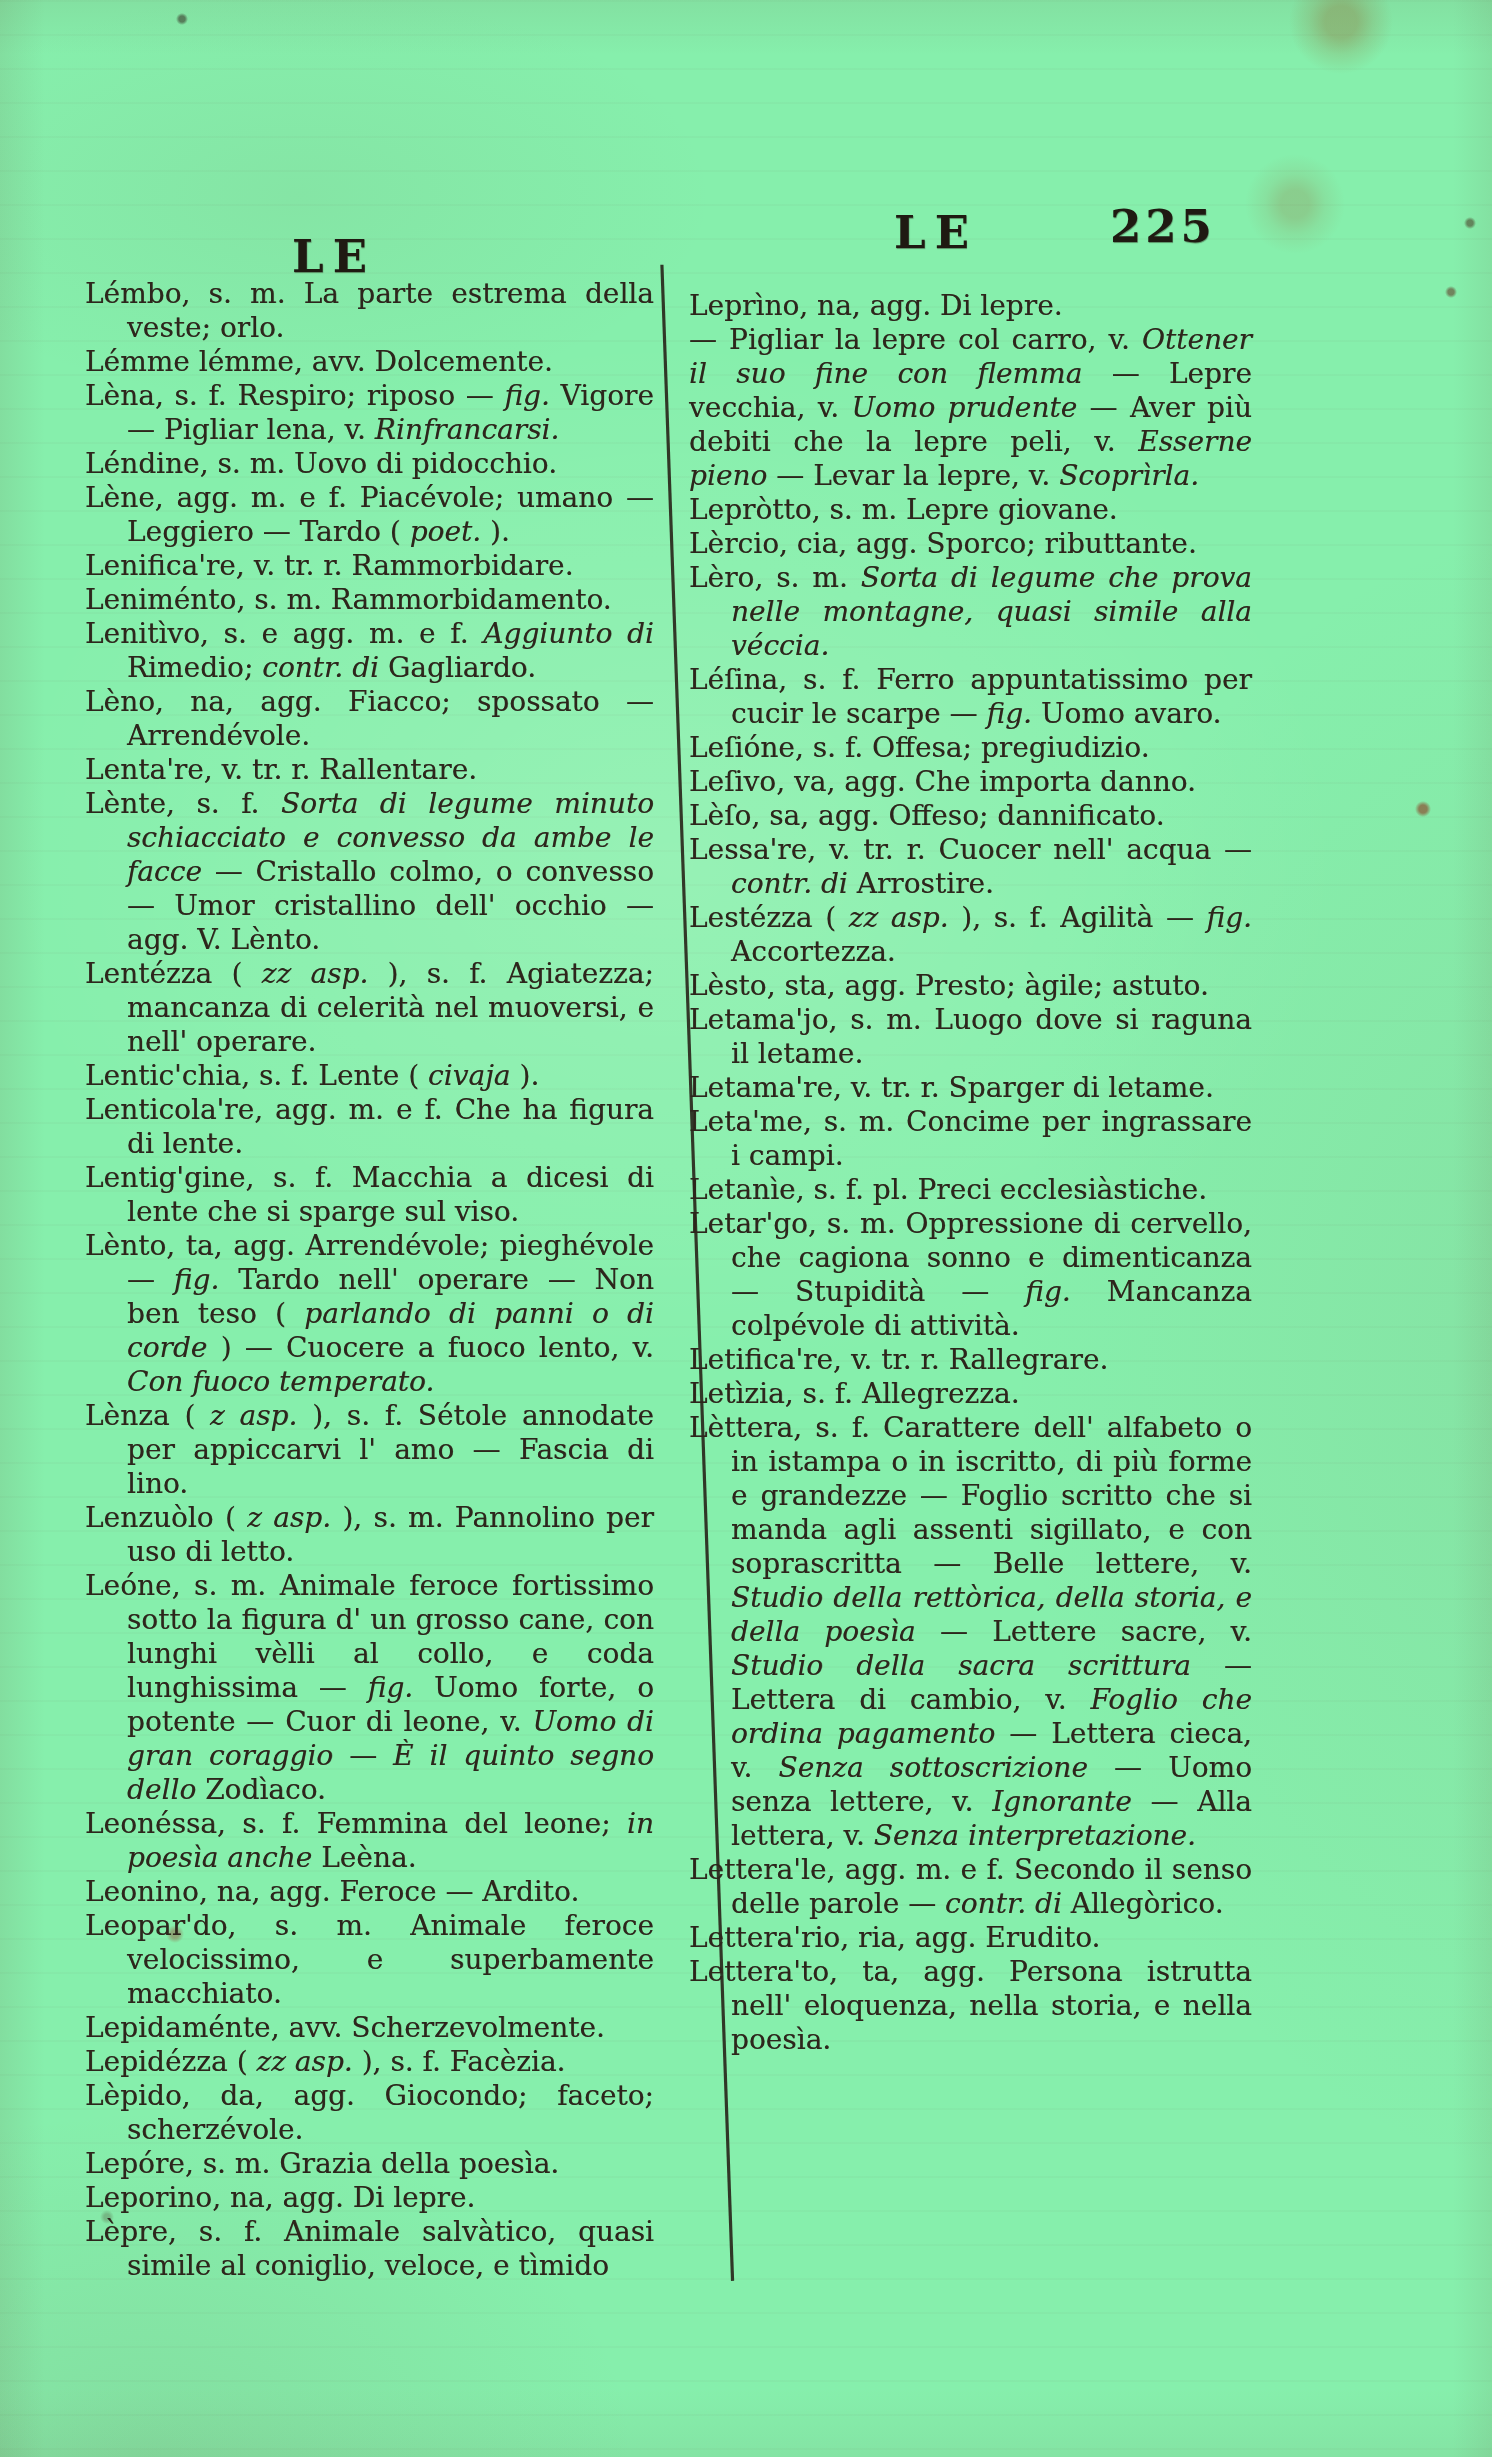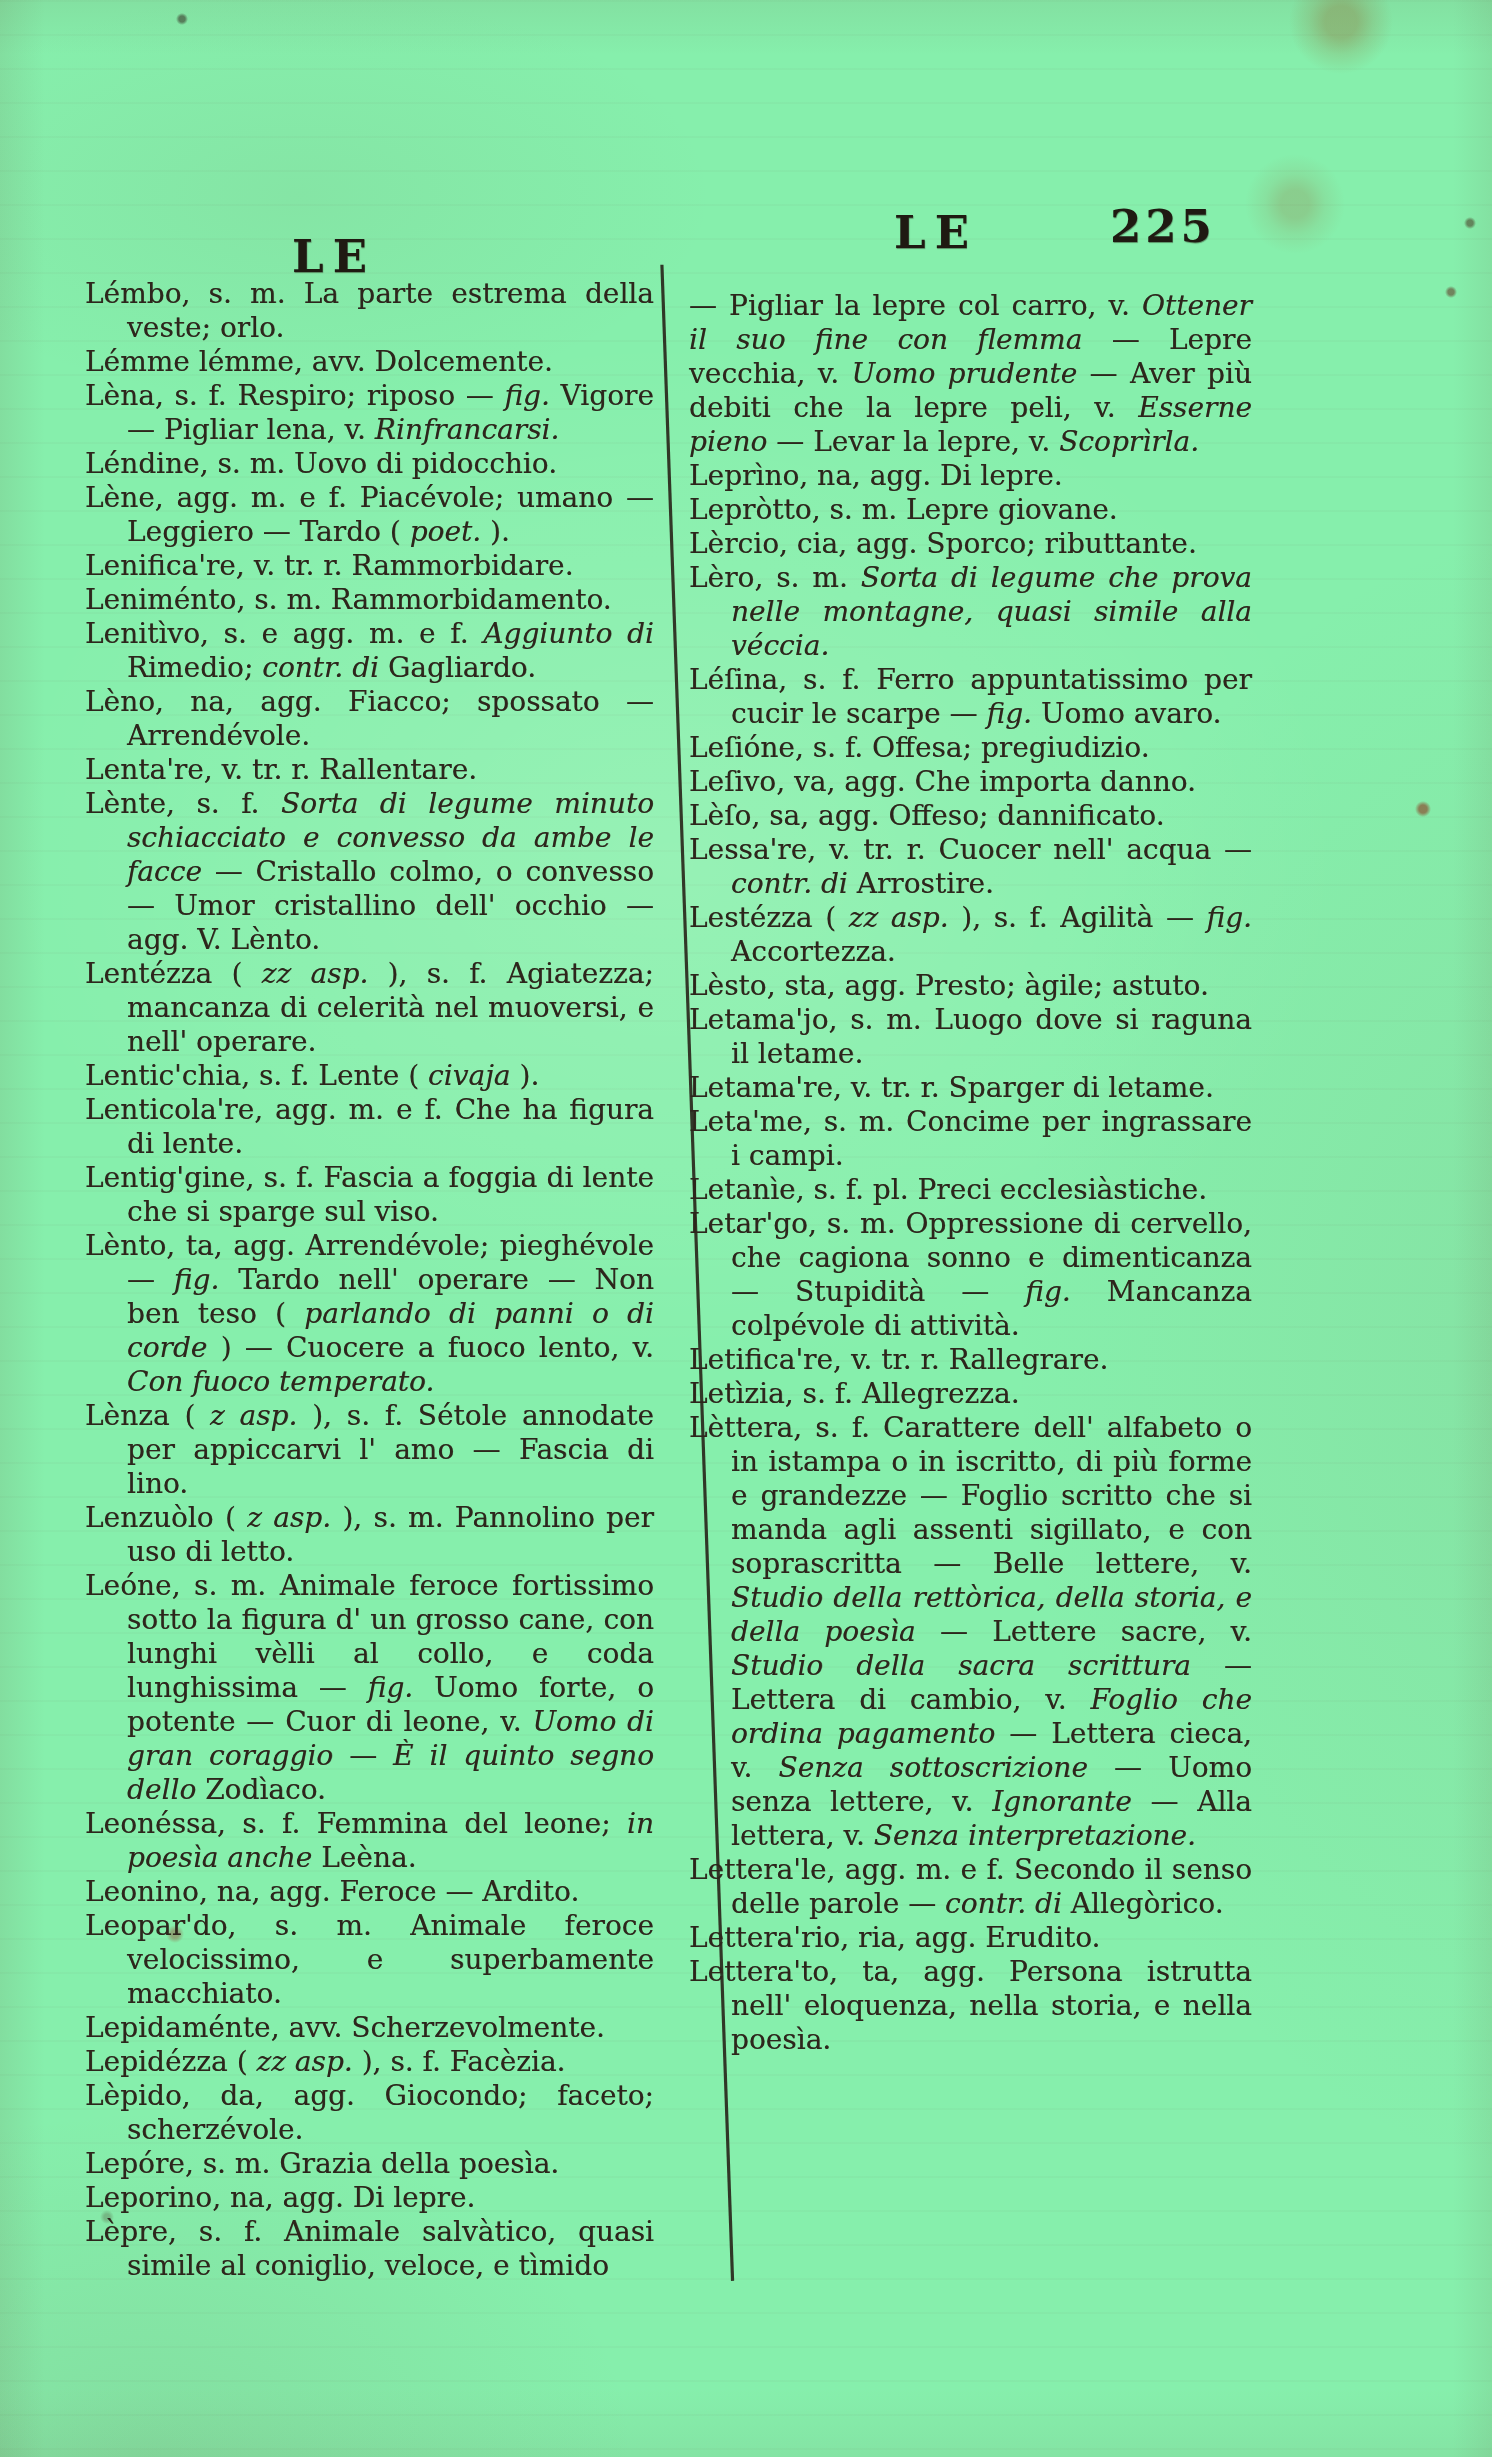--- a/index.html
+++ b/index.html
@@ -92,38 +92,38 @@
       <p class="entry"><span>Lène, agg. m. e f. Piacévole; umano — Leggiero — Tardo ( </span><span class="it">poet.</span><span> ).</span></p>
       <p class="entry"><span>Lenifica're, v. tr. r. Rammorbidare.</span></p>
       <p class="entry"><span>Leniménto, s. m. Rammorbidamento.</span></p>
       <p class="entry"><span>Lenitìvo, s. e agg. m. e f. </span><span class="it">Aggiunto di</span><span> Rimedio; </span><span class="it">contr. di</span><span> Gagliardo.</span></p>
       <p class="entry"><span>Lèno, na, agg. Fiacco; spossato — Arrendévole.</span></p>
       <p class="entry"><span>Lenta're, v. tr. r. Rallentare.</span></p>
       <p class="entry"><span>Lènte, s. f. </span><span class="it">Sorta di legume minuto schiacciato e convesso da ambe le facce</span><span> — Cristallo colmo, o convesso — Umor cristallino dell' occhio — agg. V. Lènto.</span></p>
       <p class="entry"><span>Lentézza ( </span><span class="it">zz asp.</span><span> ), s. f. Agiatezza; mancanza di celerità nel muoversi, e nell' operare.</span></p>
       <p class="entry"><span>Lentic'chia, s. f. Lente ( </span><span class="it">civaja</span><span> ).</span></p>
       <p class="entry"><span>Lenticola're, agg. m. e f. Che ha figura di lente.</span></p>
-      <p class="entry"><span>Lentig'gine, s. f. Fascia a foggia di lente che si sparge sul viso.</span></p>
+      <p class="entry"><span>Lentig'gine, s. f. Macchia a dicesi di lente che si sparge sul viso.</span></p>
       <p class="entry"><span>Lènto, ta, agg. Arrendévole; pieghévole — </span><span class="it">fig.</span><span> Tardo nell' operare — Non ben teso ( </span><span class="it">parlando di panni o di corde</span><span> ) — Cuocere a fuoco lento, v. </span><span class="it">Con fuoco temperato.</span></p>
       <p class="entry"><span>Lènza ( </span><span class="it">z asp.</span><span> ), s. f. Sétole annodate per appiccarvi l' amo — Fascia di lino.</span></p>
       <p class="entry"><span>Lenzuòlo ( </span><span class="it">z asp.</span><span> ), s. m. Pannolino per uso di letto.</span></p>
       <p class="entry"><span>Leóne, s. m. Animale feroce fortissimo sotto la figura d' un grosso cane, con lunghi vèlli al collo, e coda lunghissima — </span><span class="it">fig.</span><span> Uomo forte, o potente — Cuor di leone, v. </span><span class="it">Uomo di gran coraggio</span><span> — </span><span class="it">È il quinto segno dello</span><span> Zodìaco.</span></p>
       <p class="entry"><span>Leonéssa, s. f. Femmina del leone; </span><span class="it">in poesìa anche</span><span> Leèna.</span></p>
       <p class="entry"><span>Leonino, na, agg. Feroce — Ardito.</span></p>
       <p class="entry"><span>Leopar'do, s. m. Animale feroce velocissimo, e superbamente macchiato.</span></p>
       <p class="entry"><span>Lepidaménte, avv. Scherzevolmente.</span></p>
       <p class="entry"><span>Lepidézza ( </span><span class="it">zz asp.</span><span> ), s. f. Facèzia.</span></p>
       <p class="entry"><span>Lèpido, da, agg. Giocondo; faceto; scherzévole.</span></p>
       <p class="entry"><span>Lepóre, s. m. Grazia della poesìa.</span></p>
       <p class="entry"><span>Leporino, na, agg. Di lepre.</span></p>
       <p class="entry"><span>Lèpre, s. f. Animale salvàtico, quasi simile al coniglio, veloce, e tìmido</span></p>
     </div>
   <div class="col col-right">
+      <p class="entry"><span>Leprìno, na, agg. Di lepre.</span></p>
       <p class="entry cont"><span>— Pigliar la lepre col carro, v. </span><span class="it">Ottener il suo fine con flemma</span><span> — Lepre vecchia, v. </span><span class="it">Uomo prudente</span><span> — Aver più debiti che la lepre peli, v. </span><span class="it">Esserne pieno</span><span> — Levar la lepre, v. </span><span class="it">Scoprìrla.</span></p>
-      <p class="entry"><span>Leprìno, na, agg. Di lepre.</span></p>
       <p class="entry"><span>Lepròtto, s. m. Lepre giovane.</span></p>
       <p class="entry"><span>Lèrcio, cia, agg. Sporco; ributtante.</span></p>
       <p class="entry"><span>Lèro, s. m. </span><span class="it">Sorta di legume che prova nelle montagne, quasi simile alla véccia.</span></p>
       <p class="entry"><span>Léſina, s. f. Ferro appuntatissimo per cucir le scarpe — </span><span class="it">fig.</span><span> Uomo avaro.</span></p>
       <p class="entry"><span>Leſióne, s. f. Offesa; pregiudizio.</span></p>
       <p class="entry"><span>Leſivo, va, agg. Che importa danno.</span></p>
       <p class="entry"><span>Lèſo, sa, agg. Offeso; dannificato.</span></p>
       <p class="entry"><span>Lessa're, v. tr. r. Cuocer nell' acqua — </span><span class="it">contr. di</span><span> Arrostire.</span></p>
       <p class="entry"><span>Lestézza ( </span><span class="it">zz asp.</span><span> ), s. f. Agilità — </span><span class="it">fig.</span><span> Accortezza.</span></p>
       <p class="entry"><span>Lèsto, sta, agg. Presto; àgile; astuto.</span></p>

